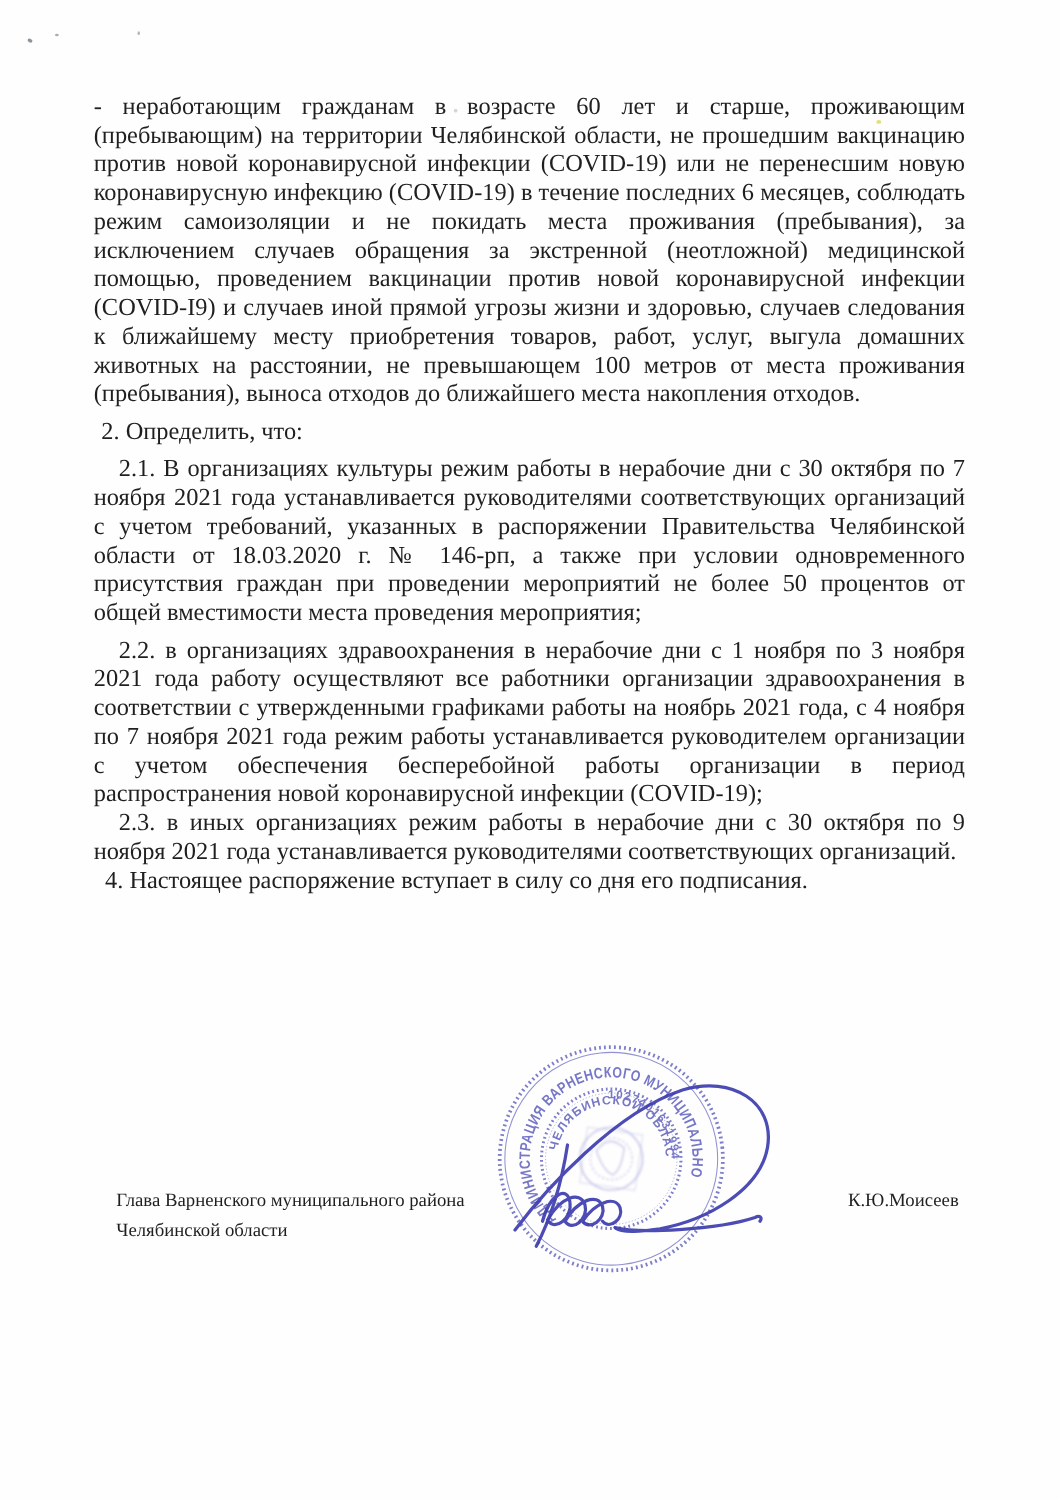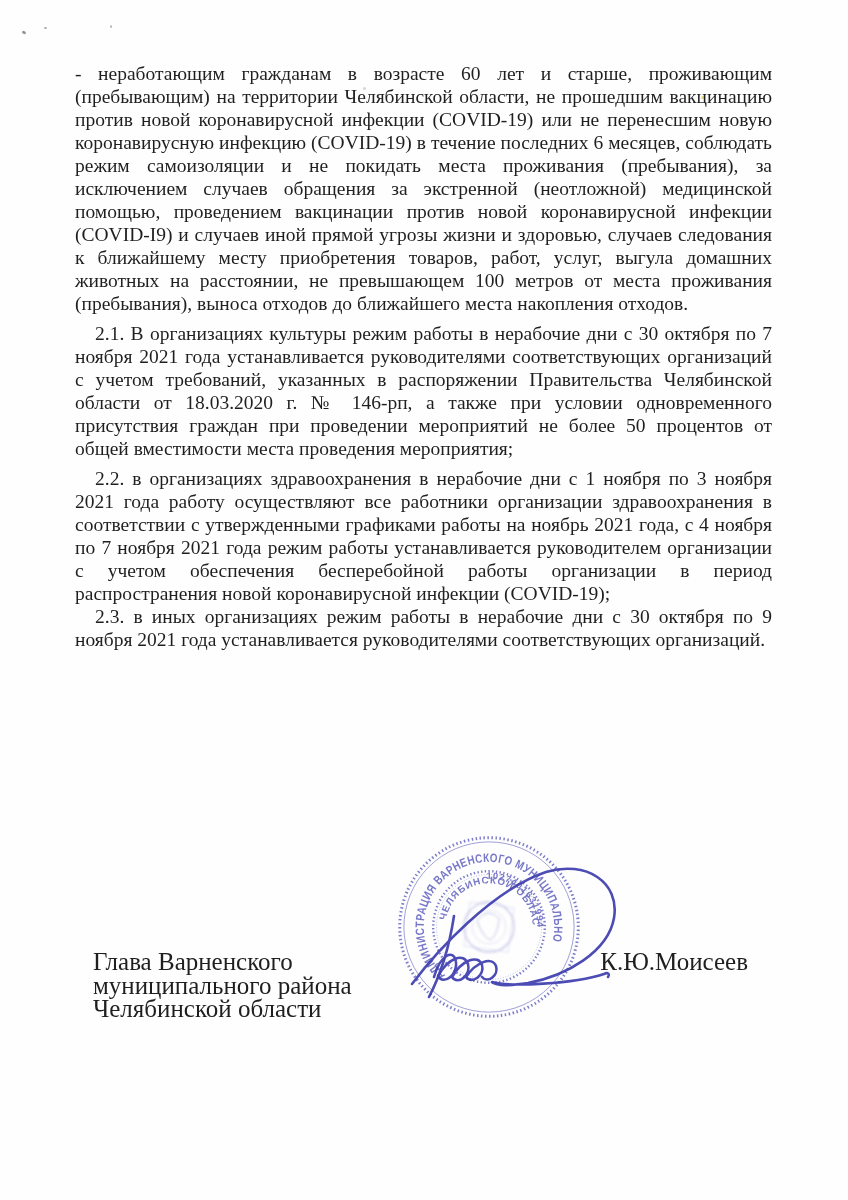--- a/index.html
+++ b/index.html
@@ -8,35 +8,35 @@
     position:relative;
     width:848px;height:1200px;
     margin:0 auto;
     background:#fefefe;
     overflow:hidden;
     font-family:"Liberation Serif","DejaVu Serif",serif;
     color:#1f1f1f;
   }
   .content{
     position:absolute;
-    left:75px;top:62px;width:697px;
+    left:75px;top:74px;width:697px;
     font-size:19.5px;line-height:23px;
   }
   .para{margin:0;}
   .justify{text-align:justify;}
   .p1{margin-bottom:7px;}
   .head{padding-left:6px;margin-bottom:7px;}
   .sub{text-indent:20px;}
   .sub-gap{margin-top:7px;}
   .item{padding-left:9px;}
   .sign-row{
     position:absolute;
-    left:93px;right:100px;top:950px;
+    left:93px;right:81px;top:950px;
     display:flex;justify-content:space-between;align-items:flex-start;
-    font-size:25px;line-height:23.5px;
+    font-size:15px;line-height:23.5px;
   }
   .sign-left{width:355px;}
   .sign-name{white-space:nowrap;}
   .stamp{
     position:absolute;left:396px;top:834px;width:186px;height:186px;
     opacity:0.82;
   }
   .autograph{
     position:absolute;left:396px;top:856px;width:250px;height:160px;
     opacity:0.92;
@@ -54,23 +54,25 @@
 <div class="sheet">
 
   <div class="speck speck1"></div>
   <div class="speck speck2"></div>
   <div class="speck speck3"></div>
   <div class="speck speck4"></div>
   <div class="speck speck5"></div>
 
   <div class="content">
     <p class="para justify p1">- неработающим гражданам в возрасте 60 лет и старше, проживающим (пребывающим) на территории Челябинской области, не прошедшим вакцинацию против новой коронавирусной инфекции (COVID-19) или не перенесшим новую коронавирусную инфекцию (COVID-19) в течение последних 6 месяцев, соблюдать режим самоизоляции и не покидать места проживания (пребывания), за исключением случаев обращения за экстренной (неотложной) медицинской помощью, проведением вакцинации против новой коронавирусной инфекции (COVID-I9) и случаев иной прямой угрозы жизни и здоровью, случаев следования к ближайшему месту приобретения товаров, работ, услуг, выгула домашних животных на расстоянии, не превышающем 100 метров от места проживания (пребывания), выноса отходов до ближайшего места накопления отходов.</p>
+    <p class="para head">2. Определить, что:</p>
     <p class="para justify sub sub-gap">2.1. В организациях культуры режим работы в нерабочие дни с 30 октября по 7 ноября 2021 года устанавливается руководителями соответствующих организаций с учетом требований, указанных в распоряжении Правительства Челябинской области от 18.03.2020 г. № 146-рп, а также при условии одновременного присутствия граждан при проведении мероприятий не более 50 процентов от общей вместимости места проведения мероприятия;</p>
     <p class="para justify sub sub-gap">2.2. в организациях здравоохранения в нерабочие дни с 1 ноября по 3 ноября 2021 года работу осуществляют все работники организации здравоохранения в соответствии с утвержденными графиками работы на ноябрь 2021 года, с 4 ноября по 7 ноября 2021 года режим работы устанавливается руководителем организации с учетом обеспечения бесперебойной работы организации в период распространения новой коронавирусной инфекции (COVID-19);</p>
     <p class="para justify sub">2.3. в иных организациях режим работы в нерабочие дни с 30 октября по 9 ноября 2021 года устанавливается руководителями соответствующих организаций.</p>
+    <p class="para item">4. Настоящее распоряжение вступает в силу со дня его подписания.</p>
   </div>
 
   <svg class="stamp" viewBox="0 0 200 200">
     <defs>
       <path id="ringO" d="M 39.4 135 A 70 70 0 1 1 160.6 135"></path>
       <path id="ringI" d="M 55.8 116.1 A 47 47 0 1 1 144.2 116.1"></path>
       <path id="ringN" d="M 113.5 49.8 A 52 52 0 0 1 136.8 136.8"></path>
       <filter id="blurc">
           <feGaussianBlur stdDeviation="1.1"></feGaussianBlur>
         </filter>

